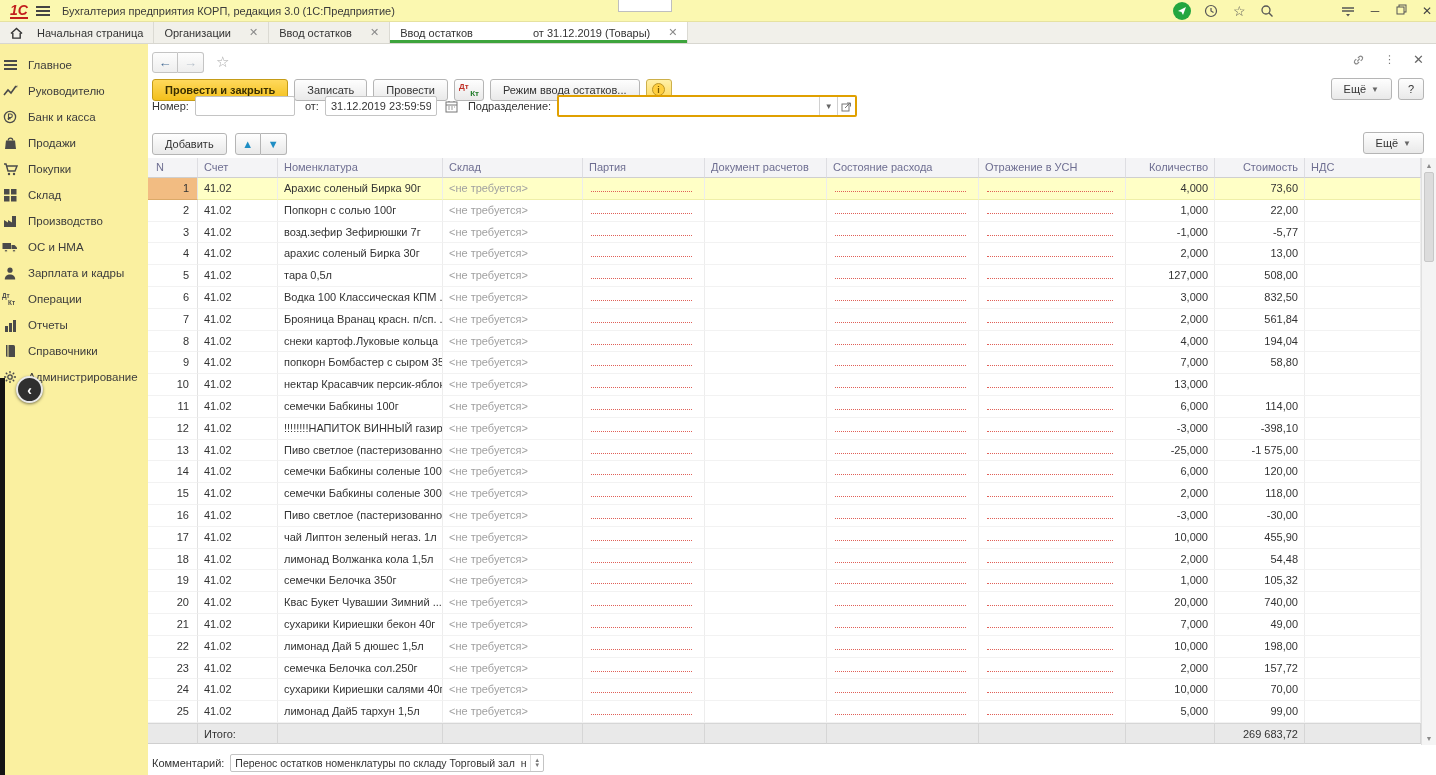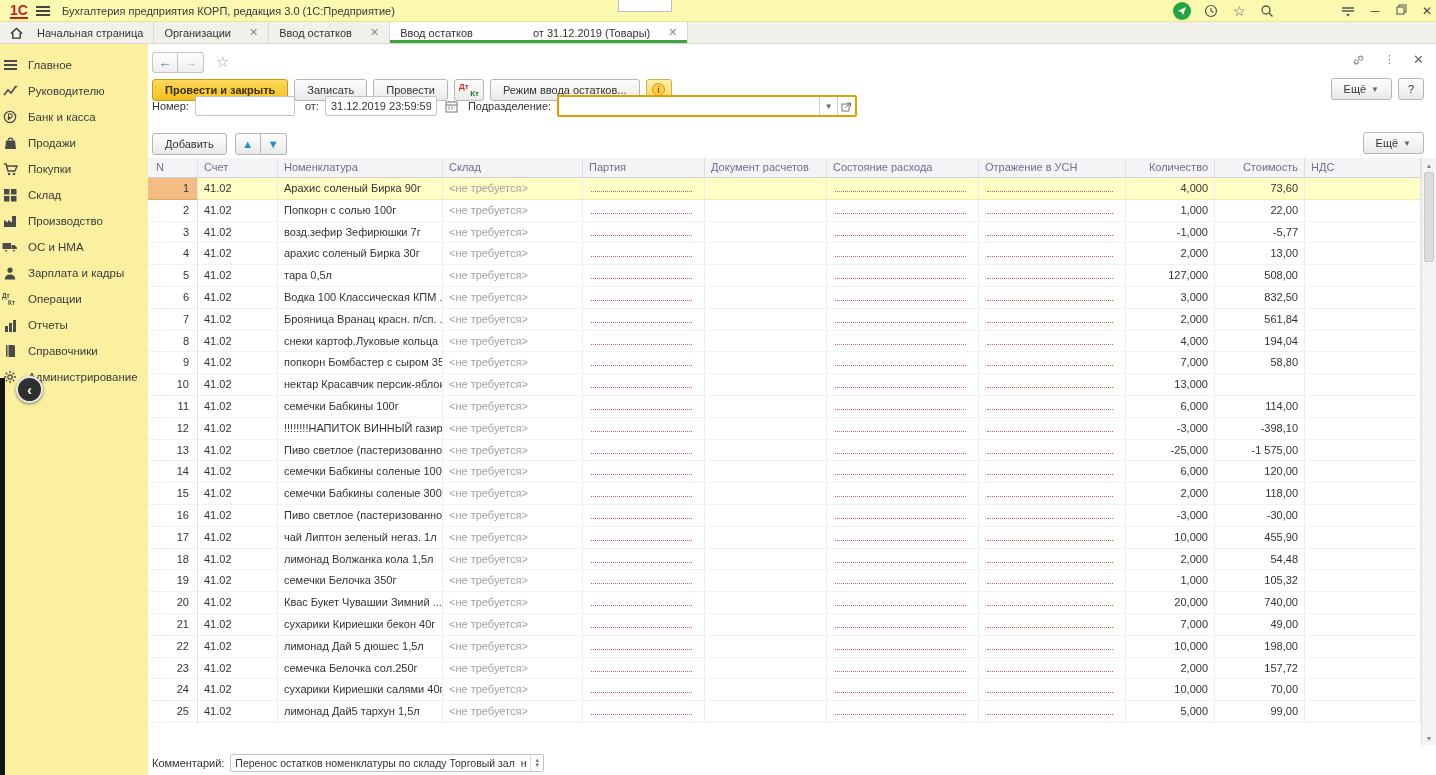--- a/index.html
+++ b/index.html
@@ -1,21 +1,21 @@
 <!DOCTYPE html>
 <html><head>
 <meta charset="utf-8">
 <style>
   * { box-sizing: border-box; margin:0; padding:0; }
   html,body { width:1436px; height:775px; overflow:hidden; }
   body { font-family:"Liberation Sans", sans-serif; font-size:11px; color:#333; background:#fff; position:relative; }
 
   
   .topbar { position:absolute; left:0; top:0; width:1436px; height:22px; background:#fbf8b0; display:flex; align-items:center; border-bottom:1px solid #e6e2a0; }
-  .logo1c { font-weight:bold; color:#c21e1e; font-size:14px; margin:0 8px 0 10px; border-bottom:2px solid #c21e1e; line-height:14px; }
+  .logo1c { font-weight:bold; font-style:italic; color:#c21e1e; font-size:14px; margin:0 8px 0 10px; border-bottom:2px solid #c21e1e; line-height:14px; }
   .hamb { width:14px; height:10px; border-top:2px solid #444; border-bottom:2px solid #444; position:relative; margin-right:12px; }
   .hamb::after { content:""; position:absolute; left:0; top:2px; width:14px; height:2px; background:#444; }
   .wintitle { color:#3a3a3a; font-size:11px; }
   .topbar-right { margin-left:auto; display:flex; align-items:center; gap:12px; padding-right:2px; }
   .discuss { width:18px; height:18px; border-radius:50%; background:#23a63f; display:flex; align-items:center; justify-content:center; }
   .discuss svg { display:block; }
   .tb-ico { width:16px; height:16px; display:flex; align-items:center; justify-content:center; color:#555; }
   .username { color:#3a3a3a;margin-top:46px; }
   .winctl { font-size:12px; color:#444; width:14px; text-align:center; }
   .artifact { position:absolute; left:618px; top:0; width:54px; height:12px; background:#fff; border:1px solid #bfbfbf; border-top:none; }
@@ -870,20 +870,33 @@
             <span class="dotted"></span>
           </div>
     <div class="cell">
             <span class="dotted"></span>
           </div>
     <div class="cell c-qty">5,000</div>
     <div class="cell c-cost">99,00</div>
     <div class="cell"></div>
   </div>
       </div>
+    <div class="grow totalrow">
+      <div class="cell c-n"></div>
+      <div class="cell">Итого:</div>
+      <div class="cell"></div>
+        <div class="cell"></div>
+        <div class="cell"></div>
+        <div class="cell"></div>
+        <div class="cell"></div>
+        <div class="cell"></div>
+        <div class="cell"></div>
+      <div class="cell c-cost">269 683,72</div>
+      <div class="cell"></div>
+    </div>
   </div>
 
   <div class="vscroll">
     <div class="vs-arrow">▲</div>
     <div class="vs-thumb"></div>
     <div class="vs-arrow vs-down">▼</div>
   </div>
 
   <div class="commentrow">
     <span class="flabel">Комментарий:</span>

